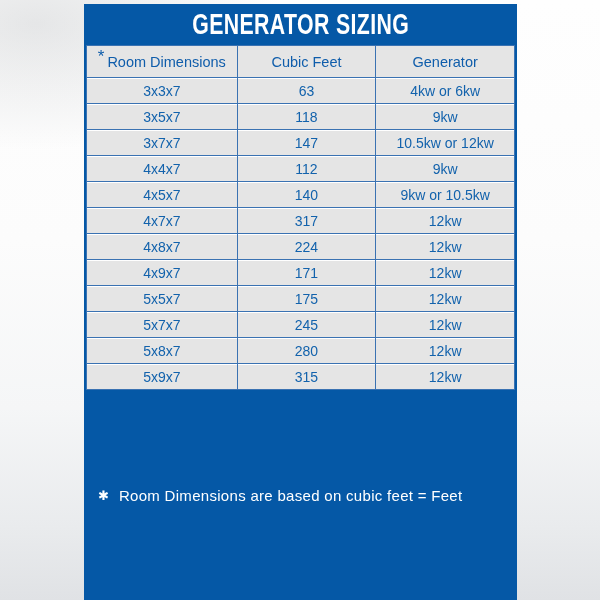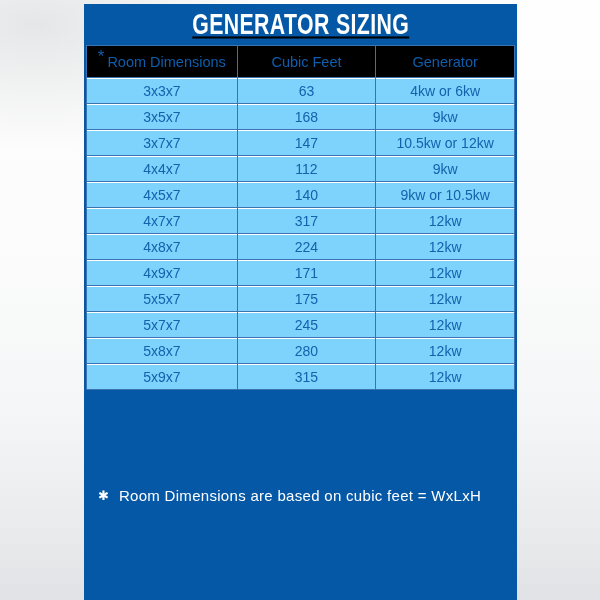--- a/index.html
+++ b/index.html
@@ -25,21 +25,20 @@
     background: #0558a6;
     display: flex;
     flex-direction: column;
   }
   .title-bar {
     height: 41px;
     flex: 0 0 41px;
     display: flex;
     align-items: center;
     justify-content: center;
-    text-decoration: underline;
   }
   .title-text {
     color: #ffffff;
     font-weight: 700;
     font-size: 28px;
     letter-spacing: 0.5px;
     white-space: nowrap;
     transform: scale(0.76, 1.04);
     transform-origin: center;
   }
@@ -50,31 +49,31 @@
   table.sizing {
     width: 100%;
     border-collapse: collapse;
     table-layout: fixed;
   }
   table.sizing col.c1 { width: 35.2%; }
   table.sizing col.c2 { width: 32.4%; }
   table.sizing col.c3 { width: 32.4%; }
   table.sizing th {
     height: 31px;
-    background: #000000;
+    background: #e5e5e5;
     color: #0f5dab;
     font-size: 14.5px;
     font-weight: 400;
     text-align: center;
     border: 1px solid #3a72b2;
     padding: 0;
   }
   table.sizing td {
     height: 25px;
-    background: #7dd3fc;
+    background: #e5e5e5;
     color: #1262ac;
     font-size: 14px;
     font-weight: 400;
     text-align: center;
     border: 1px solid #3a72b2;
     box-shadow: inset 0 1px 0 #ffffff;
     padding: 0;
   }
   .hdr-star {
     display: inline-block;
@@ -128,21 +127,21 @@
           </tr>
         </thead>
         <tbody>
             <tr>
               <td>3x3x7</td>
               <td>63</td>
               <td>4kw or 6kw</td>
             </tr>
             <tr>
               <td>3x5x7</td>
-              <td>168</td>
+              <td>118</td>
               <td>9kw</td>
             </tr>
             <tr>
               <td>3x7x7</td>
               <td>147</td>
               <td>10.5kw or 12kw</td>
             </tr>
             <tr>
               <td>4x4x7</td>
               <td>112</td>
@@ -187,17 +186,17 @@
               <td>5x9x7</td>
               <td>315</td>
               <td>12kw</td>
             </tr>
           </tbody>
       </table>
     </div>
 
     <div class="footer">
       <span class="foot-star">✱</span>
-      <span class="foot-text">Room Dimensions are based on cubic feet = WxLxH</span>
+      <span class="foot-text">Room Dimensions are based on cubic feet = Feet</span>
     </div>
 
   </div>
 </div>
 
 </body></html>

